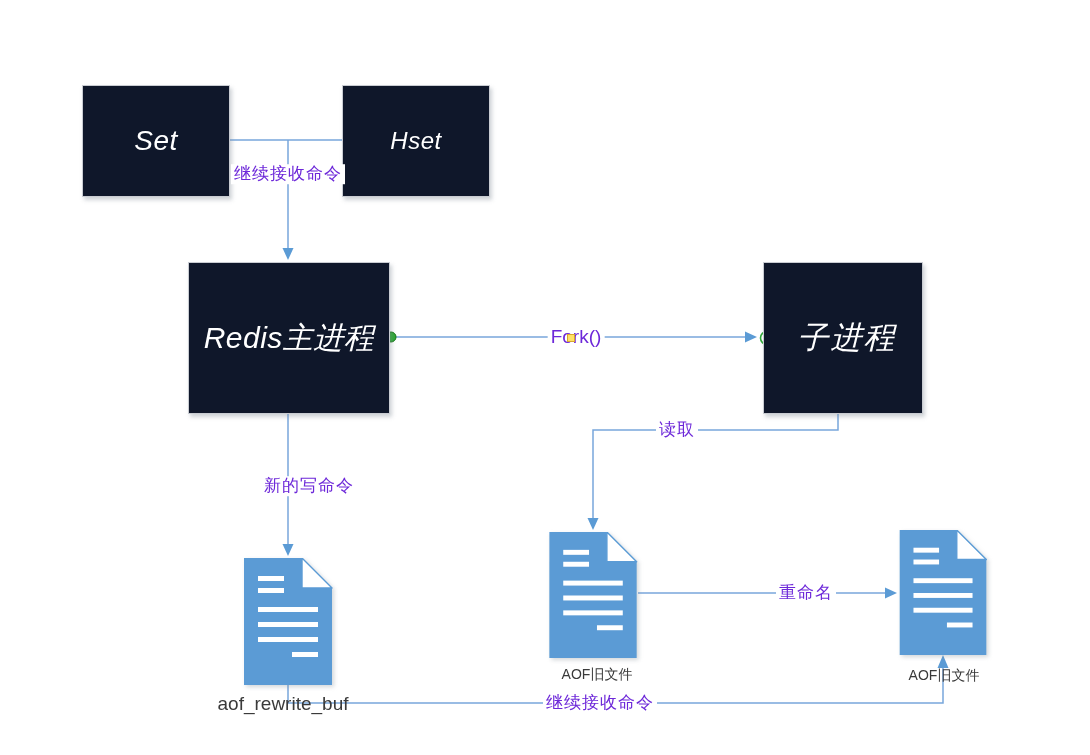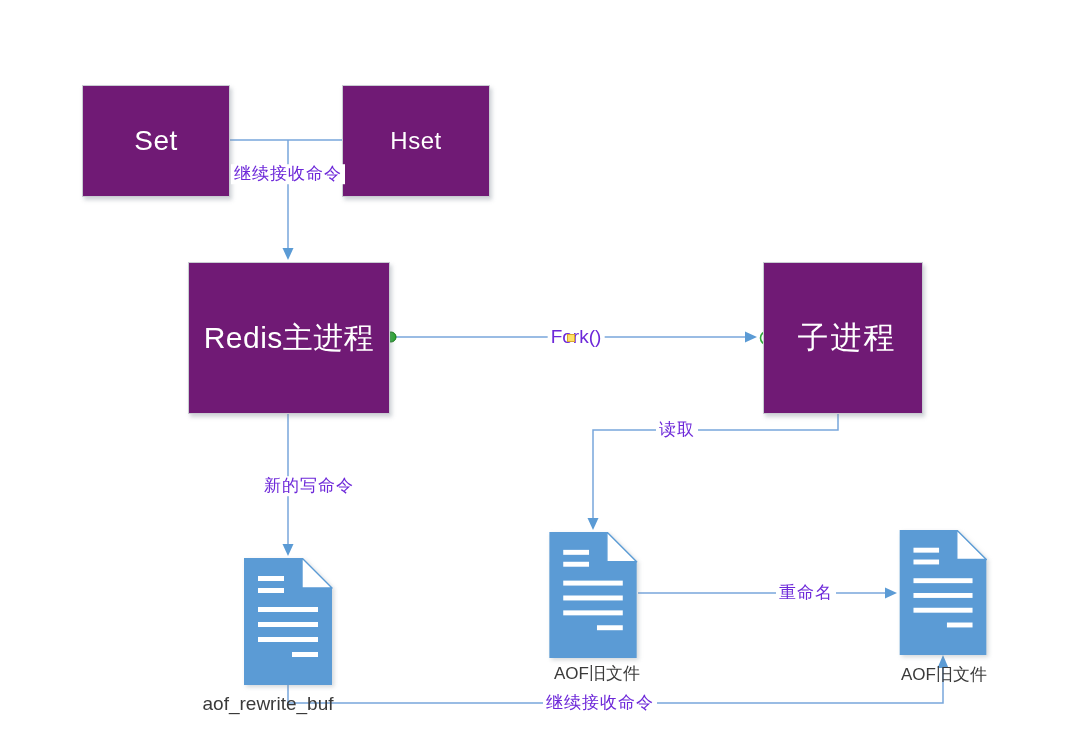--- a/index.html
+++ b/index.html
@@ -2,43 +2,44 @@
 <html><head>
 <meta charset="utf-8">
 <style>
   html,body{margin:0;padding:0;background:#fff;}
   .canvas{
     position:relative;width:1090px;height:755px;background:#ffffff;overflow:hidden;
     font-family:"Liberation Sans","DejaVu Sans",sans-serif;
   }
   .wires{position:absolute;left:0;top:0;z-index:1;}
   .node{
-    position:absolute;z-index:2;background:#701a75;border:1px solid #c9ccd2;
+    position:absolute;z-index:2;background:#0f172a;border:1px solid #c9ccd2;
     box-shadow:2px 3px 4px rgba(130,140,150,.38);
     color:#fff;display:flex;align-items:center;justify-content:center;
     letter-spacing:.5px;
+    font-style:italic;
   }
   #node-set  {left:82px; top:85px; width:146px;height:110px;font-size:28px;}
   #node-hset {left:342px;top:85px; width:146px;height:110px;font-size:24px;}
   #node-redis{left:188px;top:262px;width:200px;height:150px;font-size:30px;}
   #node-child{left:763px;top:262px;width:150px;height:150px;font-size:31px;letter-spacing:2px;padding-left:8px;}
   .doc{position:absolute;z-index:2;filter:drop-shadow(2px 2px 2px rgba(130,140,150,.35));}
   #doc-buf{left:244px;top:558px;}
   #doc-old{left:549px;top:532px;}
   #doc-new{left:899px;top:530px;}
   .lbl{position:absolute;transform:translate(-50%,-50%);white-space:nowrap;z-index:3;line-height:1.15;}
   .lbl.blue{color:#6d28d9;font-size:17px;background:#fff;padding:0 3px;letter-spacing:1px;}
-  .lbl.dark{color:#3A3A3A;font-size:17px;background:transparent;}
+  .lbl.dark{color:#3A3A3A;font-size:14px;background:transparent;}
   #lbl-keep    {left:288px;top:174px;}
   #lbl-fork    {left:576px;top:337px;font-size:19px;letter-spacing:0;}
   #lbl-newwrite{left:289px;top:486px;margin-left:20px;}
   #lbl-read    {left:677px;top:430px;}
   #lbl-rename  {left:768px;top:593px;margin-left:38px;}
   #lbl-append  {left:600px;top:703px;}
-  #lbl-buf     {left:268px;top:704px;font-size:19px;z-index:4;}
+  #lbl-buf     {left:283px;top:704px;font-size:19px;z-index:4;}
   #lbl-old     {left:597px;top:674px;}
   #lbl-new     {left:944px;top:675px;}
   .conn-pt-yellow{
     position:absolute;left:567px;top:334px;width:8px;height:8px;z-index:5;
     background:#FFE266;border:1px solid #D9A62E;box-sizing:border-box;
   }
 </style>
 </head>
 <body>
 

